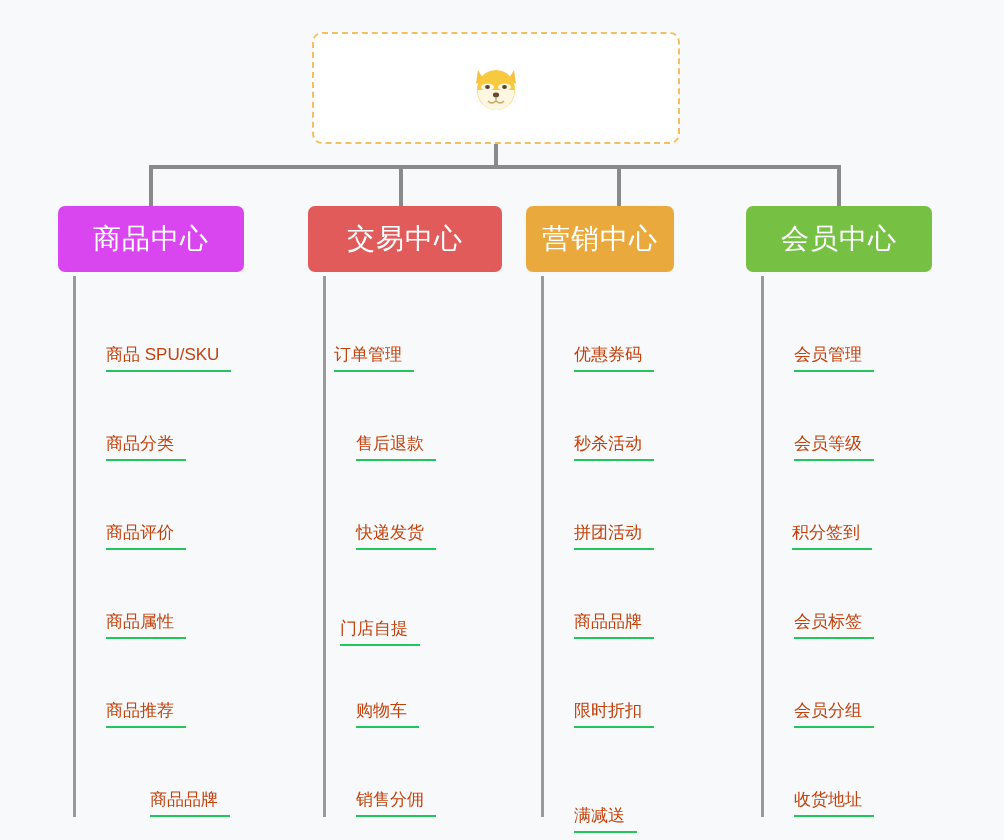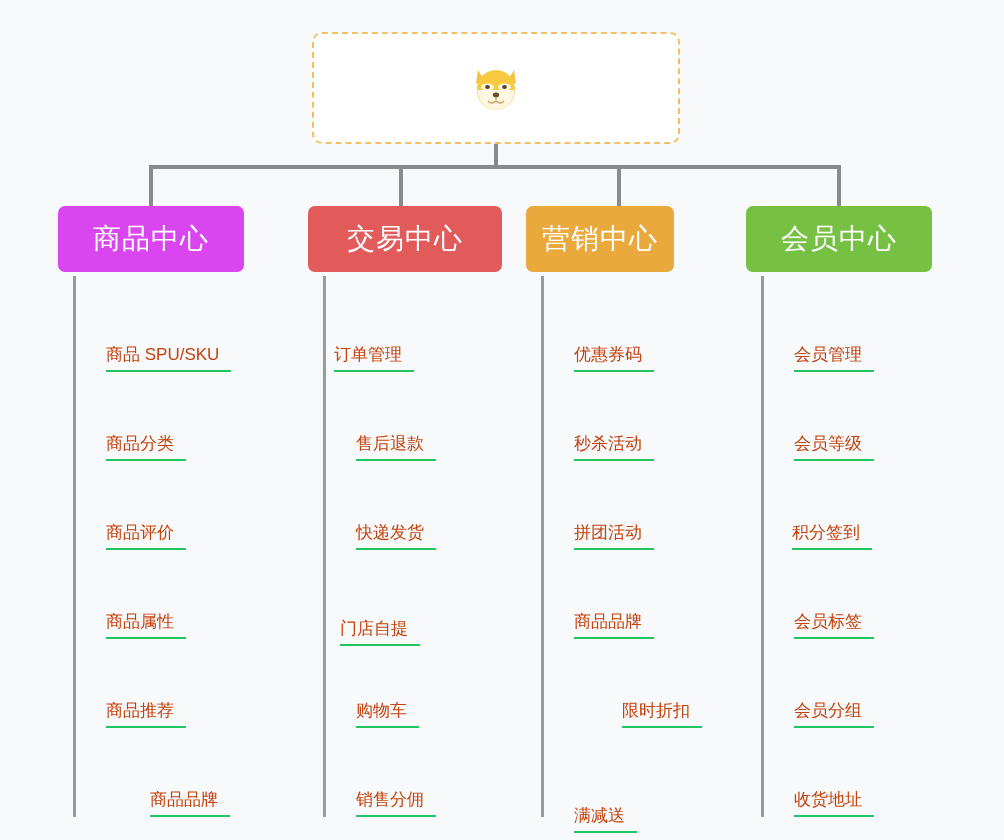--- a/index.html
+++ b/index.html
@@ -150,21 +150,21 @@
         </div>
         <div class="leaf-item" style="top: 151px; justify-content: flex-end;">
           <span class="leaf-text">秒杀活动</span>
         </div>
         <div class="leaf-item" style="top: 240px;">
           <span class="leaf-text">拼团活动</span>
         </div>
         <div class="leaf-item" style="top: 329px;">
           <span class="leaf-text">商品品牌</span>
         </div>
-        <div class="leaf-item" style="top: 418px; margin-left: 48px;">
+        <div class="leaf-item" style="top: 418px;">
           <span class="leaf-text">限时折扣</span>
         </div>
         <div class="leaf-item" style="top: 507px; margin-top: 16px;">
           <span class="leaf-text">满减送</span>
         </div>
       </div>
       <div class="conn conn-drop" style="left: 837px;"></div>
       <div class="cat-box" style="left: 746px; width: 186px; background: rgb(118, 192, 67);">
         <span class="cat-label">会员中心</span>
       </div>

